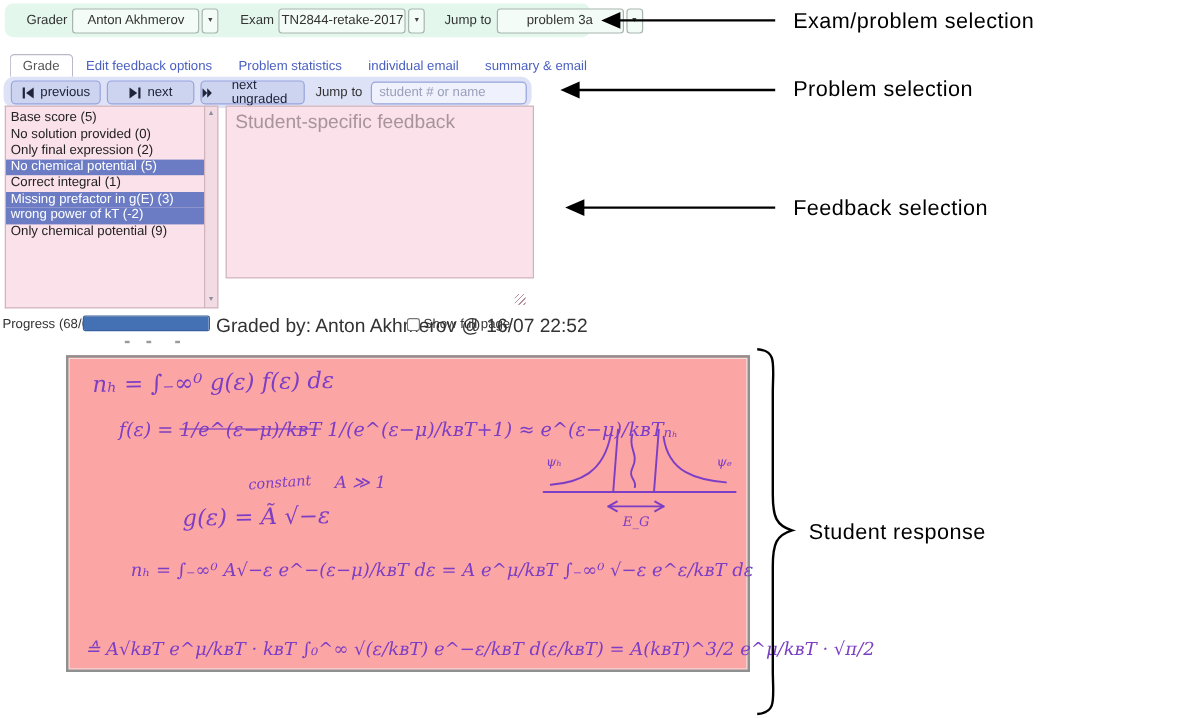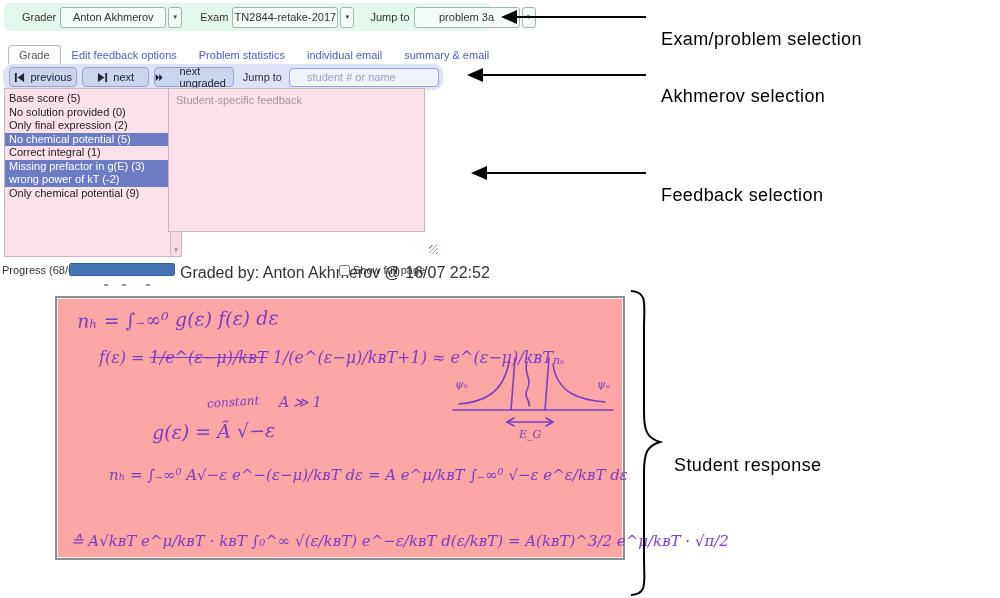--- a/index.html
+++ b/index.html
@@ -31,34 +31,34 @@
   
   .student-bar{position:absolute; left:3px; top:64px; width:440px; height:26px; background:var(--lavender);
     border-radius:9px; display:flex; align-items:center; padding:0 4px;}
   .sbtn{height:20px; background:var(--lav-btn); border:1px solid var(--lav-border); border-radius:4px;
     font-size:11px; color:#20243a; display:flex; align-items:center; justify-content:center; gap:5px; cursor:pointer;}
   .sbtn svg{display:block;}
   .sb-prev{width:84px; margin-left:2px;}
   .sb-next{width:82px; margin-left:5px;}
   .sb-ung{width:98px; margin-left:5px;gap:16px;}
   .sb-jump-lbl{font-size:11px; margin:0 7px 0 9px; white-space:nowrap;}
-  .sb-input{width:150px; height:19px; background:var(--lav-input); border:1px solid var(--lav-border);
-    border-radius:4px; font-size:11px; padding:0 17px; color:#333;}
+  .sb-input{width:130px; height:19px; background:var(--lav-input); border:1px solid var(--lav-border);
+    border-radius:4px; font-size:11px; padding:0 6px; color:#333;}
   .sb-input::placeholder{color:#9aa0bb;}
 
   
   .opt-list{position:absolute; left:4px; top:88px; width:166px; height:169px; background:var(--pink);
     border:1px solid var(--pink-border); border-right:none; padding-top:3px; overflow:hidden; list-style:none;}
   .opt{font-size:11px; line-height:13.5px; padding:0 4px; color:#222; white-space:nowrap; cursor:pointer;}
   .opt.sel{background:var(--sel-blue); color:#fff;}
   .scroll-strip{position:absolute; left:170px; top:88px; width:12px; height:169px; background:var(--strip);
     border:1px solid var(--pink-border); display:flex; flex-direction:column; justify-content:space-between;
     align-items:center; font-size:6px; color:#8b8f9a; padding:3px 0; cursor:pointer;}
-  .comment-box{position:absolute; left:168px; top:88px; width:257px; height:144px; background:var(--pink);
-    border:1px solid var(--pink-border); font-size:11px; color:#333; padding:5px 7px; resize:none;
+  .comment-box{position:absolute; left:188px; top:88px; width:257px; height:144px; background:var(--pink);
+    border:1px solid var(--pink-border); font-size:16px; color:#333; padding:5px 7px; resize:none;
     font-family:"Liberation Sans", sans-serif;}
   .comment-box::placeholder{color:#a9949c;}
   .resize-grip{position:absolute; left:429px; top:245px; width:9px; height:9px;
     background:repeating-linear-gradient(135deg, transparent 0 2px, #b78e9b 2px 3px); cursor:nwse-resize;}
 
   
   .progress-label{position:absolute; left:2px; top:264px; font-size:11px;}
   .progress-track{position:absolute; left:69px; top:263px; width:106px; height:13px;
     border:1px solid var(--progress-border); border-radius:2px; background:#fff; overflow:hidden;}
   .progress-fill{height:100%; background:var(--progress-blue);}
@@ -74,21 +74,21 @@
     border:2px solid #8f8f8f; box-shadow:inset 0 0 0 1px #ececec;}
   .hw{position:absolute; color:var(--ink); font-family:"DejaVu Serif", serif; font-style:italic; white-space:nowrap;}
   .hw .struck{text-decoration:line-through;}
   .hw-note{font-size:12px; transform:rotate(-4deg);}
   .sketch{position:absolute; left:388px; top:50px;}
   .sketch text{fill:var(--ink); font-family:"DejaVu Serif", serif; font-style:italic; font-size:11px;}
 
   
   .overlay{position:absolute; left:0; top:0; pointer-events:none;}
   .ann{position:absolute; font-size:18px; letter-spacing:.4px; color:#000; white-space:nowrap;
-    font-family:"Liberation Sans", sans-serif;margin-top:22px;}
+    font-family:"Liberation Sans", sans-serif;}
 </style>
 </head>
 <body>
 
 <div class="stage">
 
   <div class="exam-bar">
     <span class="lbl" style="margin-left:12px">Grader</span>
     <div class="sel-group">
       <div class="sel-box">Anton Akhmerov</div>
@@ -218,17 +218,17 @@
       <line x1="482" y1="75" x2="646" y2="75" stroke="#000" stroke-width="2"></line>
     </g>
     <g>
       <polygon points="471,173 487,166 487,180" fill="#000"></polygon>
       <line x1="486" y1="173" x2="646" y2="173" stroke="#000" stroke-width="2"></line>
     </g>
     <path d="M631,291 C648,292 644,304 644,328 L644,412 C644,431 647,438 660,442 C647,446 644,453 644,472 L644,558 C644,582 648,594 631,595" stroke="#000" stroke-width="2" fill="none"></path>
   </svg>
 
   <div class="ann" style="left:661px; top:7px">Exam/problem selection</div>
-  <div class="ann" style="left:661px; top:64px">Akhmerov selection</div>
+  <div class="ann" style="left:661px; top:64px">Problem selection</div>
   <div class="ann" style="left:661px; top:163px">Feedback selection</div>
   <div class="ann" style="left:674px; top:433px">Student response</div>
 
 </div>
 
 </body></html>

